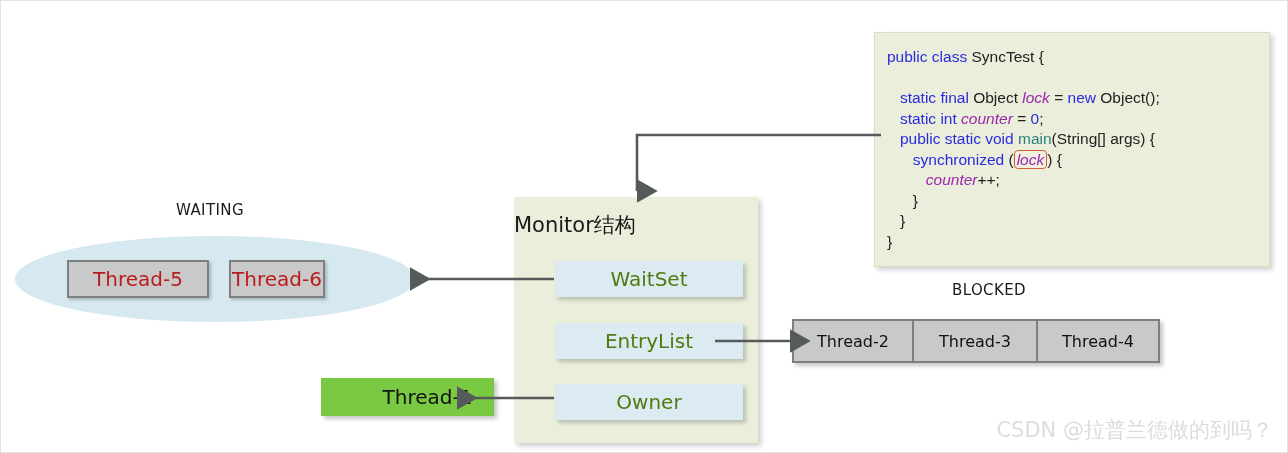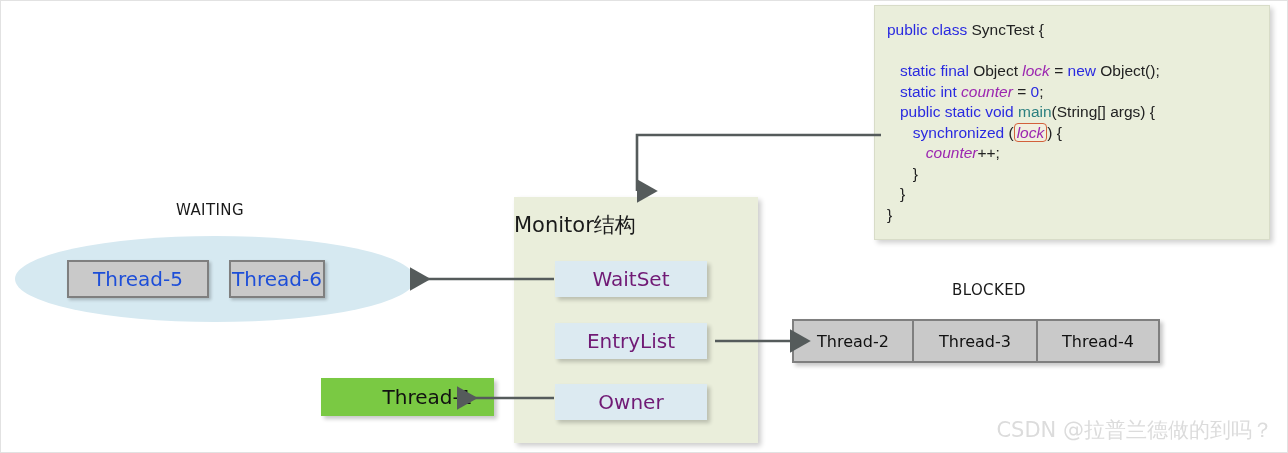--- a/index.html
+++ b/index.html
@@ -40,21 +40,21 @@
     border-radius: 50%;
   }
   #waiting-label {
     left: 175px;
     top: 200px;
   }
   .thread-chip {
     position: absolute;
     background: #c9c9c9;
     border: 2px solid #7f7f7f;
-    color: #1d4ed8;
+    color: #b91c1c;
     font-size: 20px;
     display: flex;
     align-items: center;
     justify-content: center;
     box-sizing: border-box;
     box-shadow: 2px 2px 3px rgba(0,0,0,0.22);
   }
   #thread-5 { left: 66px;  top: 259px; width: 142px; height: 38px; }
   #thread-6 { left: 228px; top: 259px; width: 96px; height: 38px; }
 
@@ -73,24 +73,24 @@
     left: 0;
     top: 14px;
     width: 244px;
     text-align: left;
     font-size: 21px;
     color: #1a1a1a;
   }
   .monitor-slot {
     position: absolute;
     left: 41px;
-    width: 152px;
+    width: 188px;
     height: 36px;
     background: #dceaf1;
-    color: #701a75;
+    color: #4d7c0f;
     font-size: 20px;
     display: flex;
     align-items: center;
     justify-content: center;
     box-shadow: 3px 3px 4px rgba(0,0,0,0.20);
   }
   #slot-waitset   { top: 64px;  }
   #slot-entrylist { top: 126px; }
   #slot-owner     { top: 187px; }
 
@@ -136,21 +136,21 @@
     align-items: center;
     justify-content: center;
     box-shadow: 3px 3px 4px rgba(0,0,0,0.22);
     padding-left: 40px;
   }
 
   
   #code-block {
     position: absolute;
     left: 873px;
-    top: 4px;
+    top: 31px;
     width: 396px;
     height: 235px;
     background: #eaeedb;
     border: 1px solid #d8dcc8;
     box-sizing: border-box;
     box-shadow: 3px 3px 5px rgba(0,0,0,0.18);
     padding: 14px 0 0 12px;
     font-family: "Liberation Sans", sans-serif;
     font-size: 15.5px;
     line-height: 20.5px;

